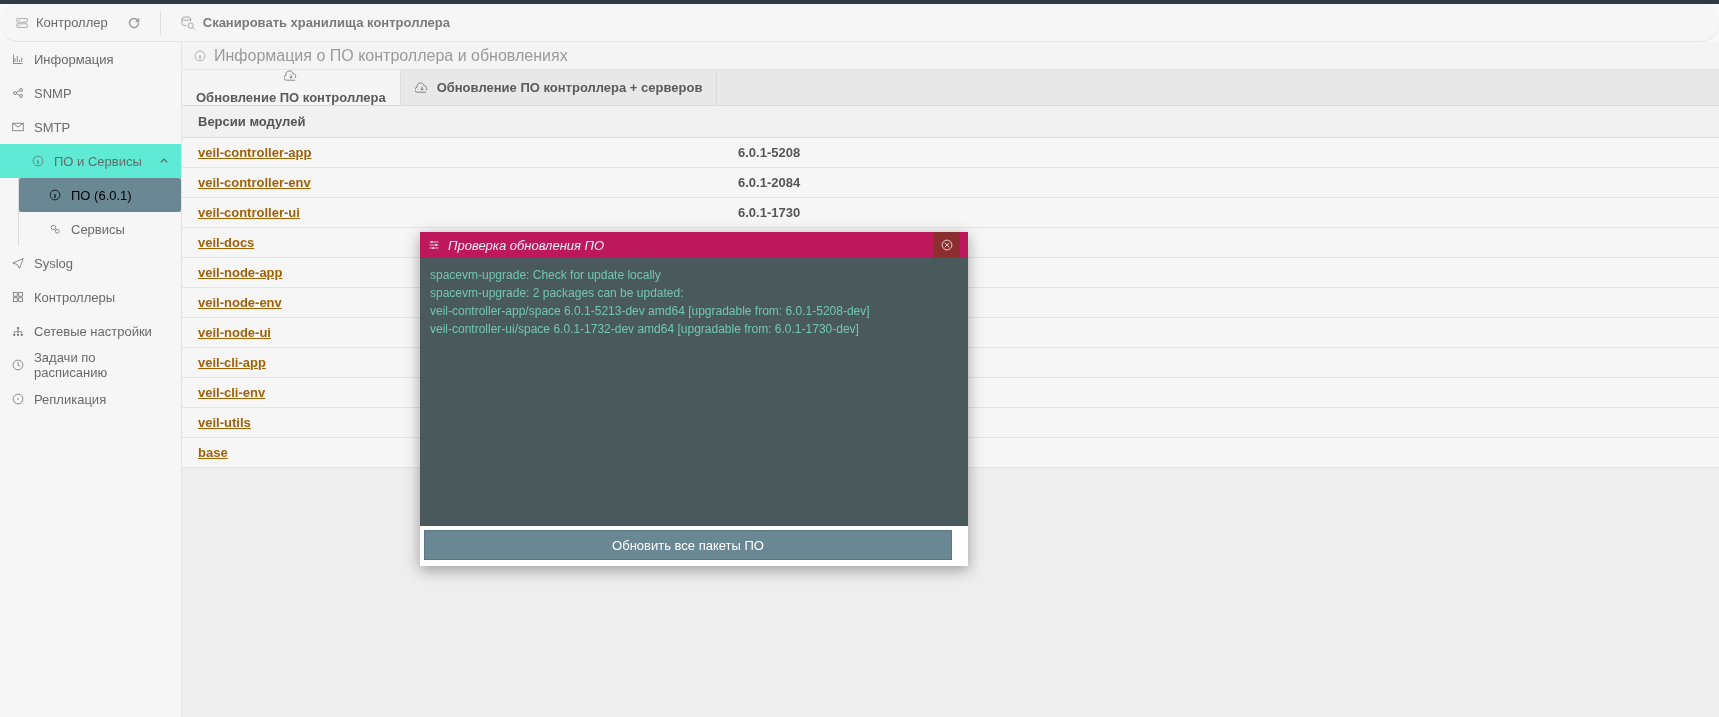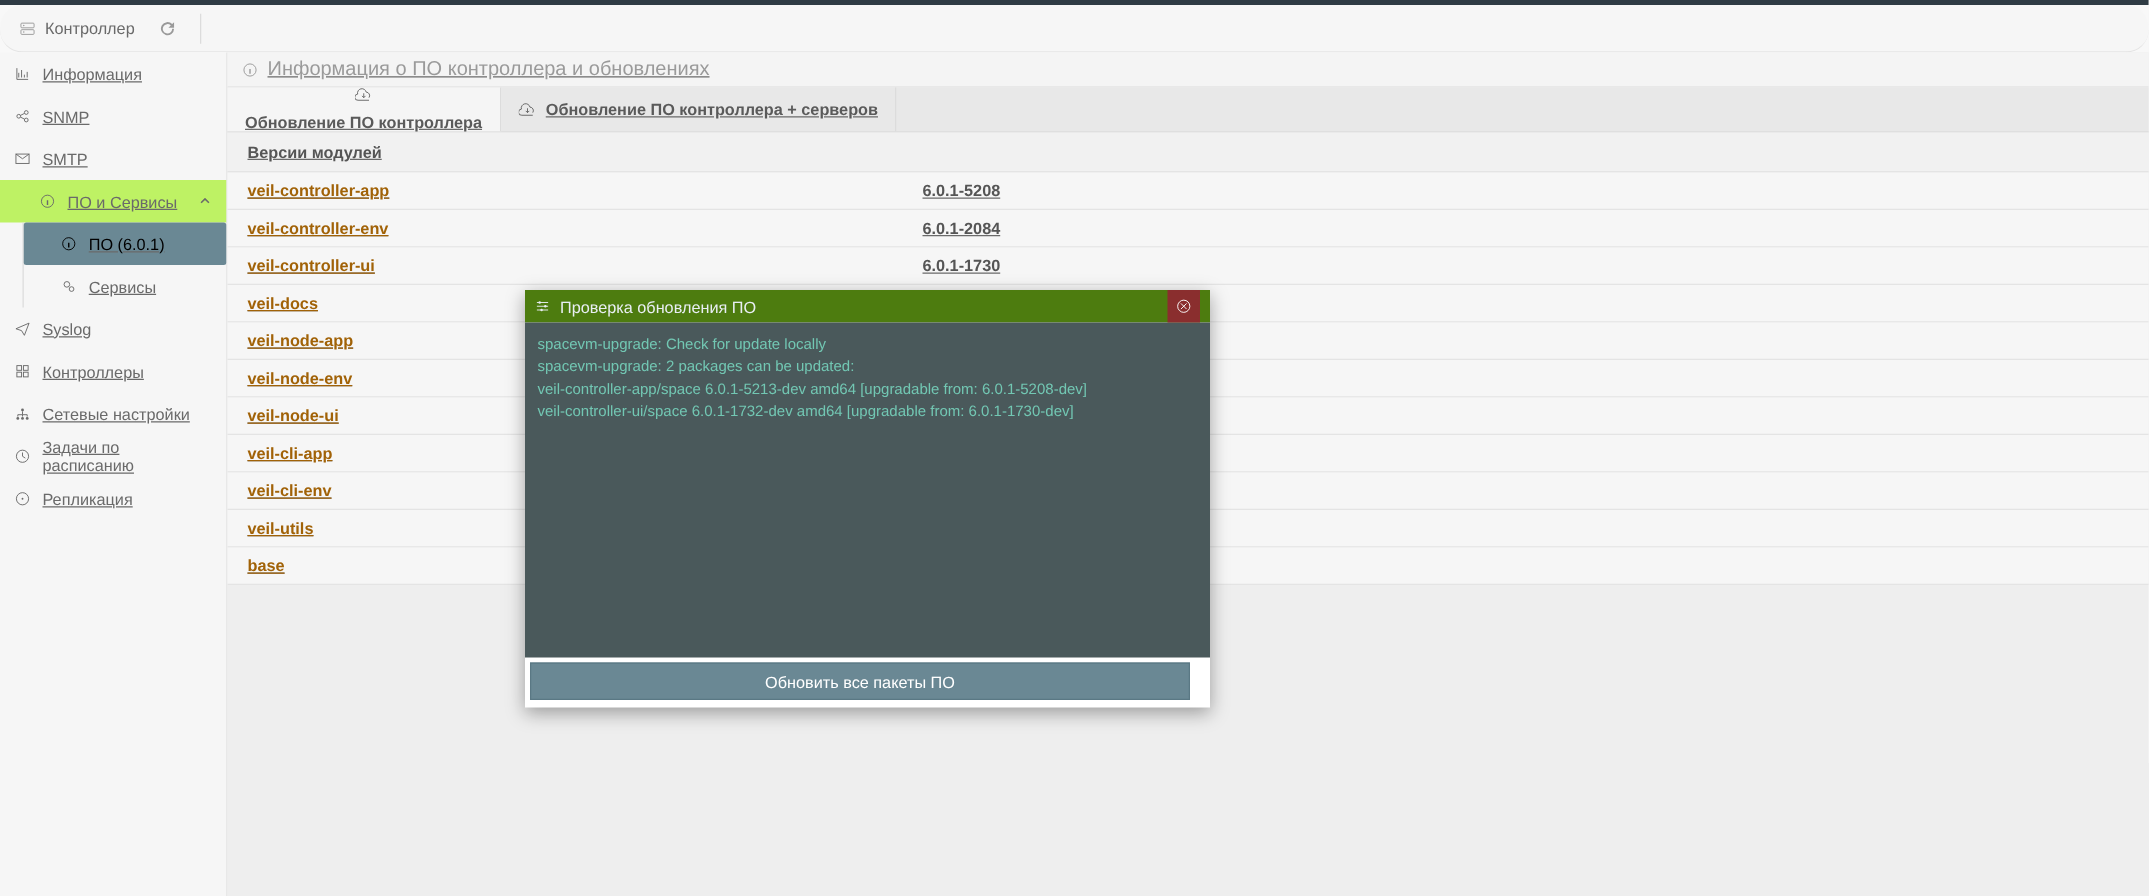--- a/index.html
+++ b/index.html
@@ -13,29 +13,29 @@
     display: flex; align-items: center; height: 38px;
     background: #f6f6f6; border-bottom: 1px solid #e4e4e4;
     padding: 0 10px; gap: 8px; border-radius: 18px;
   }
   .toolbar .divider { width: 1px; height: 24px; background: #dcdcdc; margin: 0 6px; }
   .toolbar .lbl { color: #7a7a7a; }
   .toolbar .icon { color: #9a9a9a; display: inline-flex; vertical-align: middle; }
 
   .btn-plain { display: inline-flex; align-items: center; gap: 8px; cursor: pointer; background: none; border: none; font: inherit; color: #6a6a6a; padding: 4px 6px; }
 
-  .body { flex: 1; display: flex; min-height: 0; text-decoration: underline; }
+  .body { flex: 1; display: flex; min-height: 0; }
 
   .sidebar { width: 182px; background: #f6f6f6; border-right: 1px solid #e4e4e4; display: flex; flex-direction: column; }
   .side-item, .side-sub {
     display: flex; align-items: center; gap: 10px;
     width: 100%; text-align: left; background: none; border: none; font: inherit;
     cursor: pointer; color: #6a6a6a; padding: 8px 12px; height: 34px;
   }
-  .side-item.open { background: #bef264; padding-left: 32px; }
+  .side-item.open { background: #5eead4; padding-left: 32px; }
   .side-item .chev { margin-left: auto; }
   .side-sub { padding-left: 30px; }
   .subs { border-left: 1px solid #dcdcdc; margin-left: 18px; }
   .side-sub.active { background: #6a8894; color: #000000; border-radius: 2px; }
 
   .content { flex: 1; display: flex; flex-direction: column; background: #eeeeee; min-width: 0; }
   .page-head { height: 28px; display: flex; align-items: center; gap: 8px; padding: 0 12px; color: #9a9a9a; font-size: 16px; background: #f4f4f4; border-bottom: 1px solid #e4e4e4; }
   .tabs { display: flex; align-items: stretch; height: 36px; background: #e8e8e8; border-bottom: 1px solid #dcdcdc; }
   .tab { display: inline-flex; align-items: center; gap: 8px; padding: 0 14px; color: #5a5a5a; font-weight: 600; border-right: 1px solid #dcdcdc; cursor: pointer; background: none; border-top: none; border-bottom: none; border-left: none; font: inherit; font-weight: 600; }
   .tab.active { background: #f5f5f5; flex-direction: column; }
@@ -44,21 +44,21 @@
   .sec-head { padding: 8px 16px; font-weight: 700; color: #555; background: #f1f1f1; border-bottom: 1px solid #e0e0e0; }
   .row { display: flex; align-items: center; padding: 7px 16px; border-bottom: 1px solid #e4e4e4; background: #f6f6f6; }
   .row .name { color: #a16207; font-weight: 600; width: 540px; }
   .row .ver { color: #555; font-weight: 600; }
 
   
   .modal {
     position: absolute; left: 420px; top: 232px; width: 548px;
     background: #fff; box-shadow: 0 4px 14px rgba(0,0,0,0.35);
   }
-  .modal-head { display: flex; align-items: center; background: #4d7c0f; color: #e8eef3; height: 26px; padding: 0 8px; gap: 8px; }
+  .modal-head { display: flex; align-items: center; background: #be185d; color: #e8eef3; height: 26px; padding: 0 8px; gap: 8px; font-style: italic; }
   .modal-head .close { margin-left: auto; width: 26px; height: 26px; display: flex; align-items: center; justify-content: center; background: #8a2e2e; color: #fff; cursor: pointer; border: none; }
   .modal-body { padding: 0; }
   .terminal { background: #4a595b; min-height: 268px; padding: 8px 10px; font-family: Arial, sans-serif; font-size: 12px; line-height: 18px; }
   .terminal .line { color: #72c7b3; white-space: pre-wrap; }
   .modal-actions { padding: 4px 16px 6px 4px; }
   .btn-wide { width: 100%; height: 30px; background: #6a8894; color: #fff; border: 1px solid #5a7884; cursor: pointer; font: inherit; }
 
   svg { display: block; }
 
 </style>
@@ -81,20 +81,32 @@
       <span>Контроллер</span>
     </button>
     <button class="btn-plain">
       <span class="icon">
         <svg width="12" height="12" viewBox="0 0 16 16">
             <path d="M13 3a7 7 0 1 0 2 5h-2a5 5 0 1 1-1.5-3.5L9 7h6V1z" fill="currentColor"></path>
           </svg>
       </span>
     </button>
     <div class="divider"></div>
+    <button class="btn-plain">
+      <span class="icon">
+        <svg width="14" height="14" viewBox="0 0 16 16">
+            <ellipse cx="6" cy="3" rx="5" ry="2" fill="none" stroke="currentColor"></ellipse>
+            <path d="M1 3v6c0 1.1 2.2 2 5 2" fill="none" stroke="currentColor"></path>
+            <path d="M11 3v3" fill="none" stroke="currentColor"></path>
+            <circle cx="11" cy="11" r="3" fill="none" stroke="currentColor"></circle>
+            <path d="M13.3 13.3 L15.5 15.5" stroke="currentColor"></path>
+          </svg>
+      </span>
+      <span class="lbl" style="font-weight:600">Сканировать хранилища контроллера</span>
+    </button>
   </div>
 
   <div class="body">
     <nav class="sidebar">
       <button class="side-item">
         <span class="icon">
             <svg width="12" height="12" viewBox="0 0 16 16">
               <path d="M2 14V2M2 14h12M4 12V7m3 5V4m3 8V9m3 3V6" stroke="currentColor" fill="none"></path>
             </svg>
           </span>

